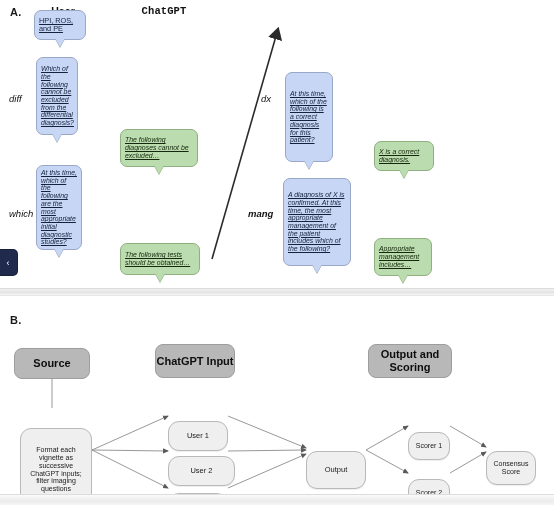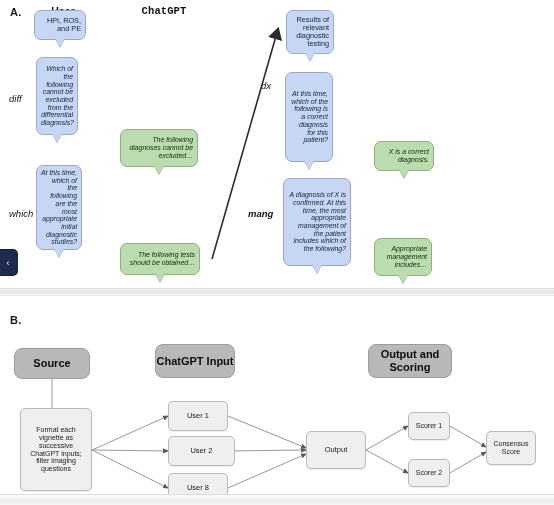--- a/index.html
+++ b/index.html
@@ -25,24 +25,25 @@
     position:absolute; font-size:10.5px; font-weight:bold; color:#111;
     text-align:center; letter-spacing:0.1px;
   }
 
   
   .bubble {
     position:absolute;
     border-radius:7px;
     border:1px solid #9aa7bd;
     display:flex; align-items:center; justify-content:center;
-    text-align:right;
+    text-align:left;
     padding:14px 4px;
     line-height:1.12;
     color:#13223d;
+    text-decoration:underline;
   }
   .bubble .btxt { display:block; width:100%; }
   .bubble::after {
     content:""; position:absolute;
     left:50%; margin-left:-5px; bottom:-8px;
     width:0; height:0;
     border-left:5px solid transparent;
     border-right:5px solid transparent;
     border-top:9px solid #c3d3f0;
     filter: drop-shadow(0px 1px 0px #9aa7bd);
@@ -79,24 +80,25 @@
   }
 
   
   .hdrbox {
     position:absolute; background:#b8b8b8; border:1px solid #9d9d9d;
     border-radius:8px; display:flex; align-items:center; justify-content:center;
     text-align:center; font-weight:bold; color:#0d0d0d; line-height:1.15;
   }
   .nodebox {
     position:absolute; background:#efefef; border:1px solid #b9b9b9;
-    border-radius:5px; display:flex; align-items:center; justify-content:center;
+    border-radius:11px; display:flex; align-items:center; justify-content:center;
     text-align:center; color:#1a1a1a; line-height:1.14;
     box-shadow:0 1px 1px rgba(0,0,0,0.07);
     padding:2px 3px;
+    margin-top:20px;
   }
   #flow-svg { position:absolute; left:0; top:0; width:554px; height:205px; }
   .bottom-scroll {
     position:absolute; left:0; bottom:0; width:554px; height:11px;
     background:linear-gradient(#fafafa,#ebebeb 60%,#f6f6f6);
     border-top:1px solid #dddddd;
   }
 </style>
 </head>
 <body>
@@ -105,21 +107,21 @@
 
   <div id="panel-a">
 
     <div class="panel-letter" style="left:10px; top:6px;">A.</div>
 
     <div class="col-head" style="left:28px; top:5px; width:70px;">User</div>
     <div class="col-head" style="left:124px; top:5px; width:80px;font-family:Liberation Mono, monospace;">ChatGPT</div>
 
     <div class="stage-label" style="left:9px; top:93px;">diff</div>
     <div class="stage-label" style="left:9px; top:208px;">which</div>
-    <div class="stage-label" style="left:261px; top:80px;text-align:right;">dx</div>
+    <div class="stage-label" style="left:261px; top:93px;text-align:right;">dx</div>
     <div class="stage-label" style="left:248px; top:208px;font-weight:bold;">mang</div>
 
     <div class="bubble blue b-sm" style="left:34px; top:10px; width:52px; height:30px;">
       <span class="btxt">HPI, ROS, and PE</span>
     </div>
 
     <div class="bubble blue b-xs ital" style="left:36px; top:57px; width:42px; height:78px;">
       <span class="btxt">Which of the following cannot be excluded from the differential diagnosis?</span>
     </div>
 
@@ -137,23 +139,20 @@
 
     <svg id="diag-arrow" viewBox="0 0 100 250">
       <defs>
         <marker id="ah" markerWidth="9" markerHeight="9" refX="2" refY="4.5" orient="auto">
           <path d="M0,0 L8,4.5 L0,9 z" fill="#2b2b2b"></path>
         </marker>
       </defs>
       <line x1="17" y1="239" x2="81" y2="16" stroke="#2b2b2b" stroke-width="1.6" marker-end="url(#ah)"></line>
     </svg>
 
-    <div class="bubble blue b-sm" style="left:286px; top:10px; width:48px; height:44px;">
-      <span class="btxt">Results of relevant diagnostic testing</span>
-    </div>
 
     <div class="bubble blue b-xs ital" style="left:285px; top:72px; width:48px; height:90px;">
       <span class="btxt">At this time, which of the following is a correct diagnosis for this patient?</span>
     </div>
 
     <div class="bubble blue b-xs ital" style="left:283px; top:178px; width:68px; height:88px;">
       <span class="btxt">A diagnosis of X is confirmed. At this time, the most appropriate management of the patient includes which of the following?</span>
     </div>
 
     <div class="bubble green b-xs ital" style="left:374px; top:141px; width:60px; height:30px;">

